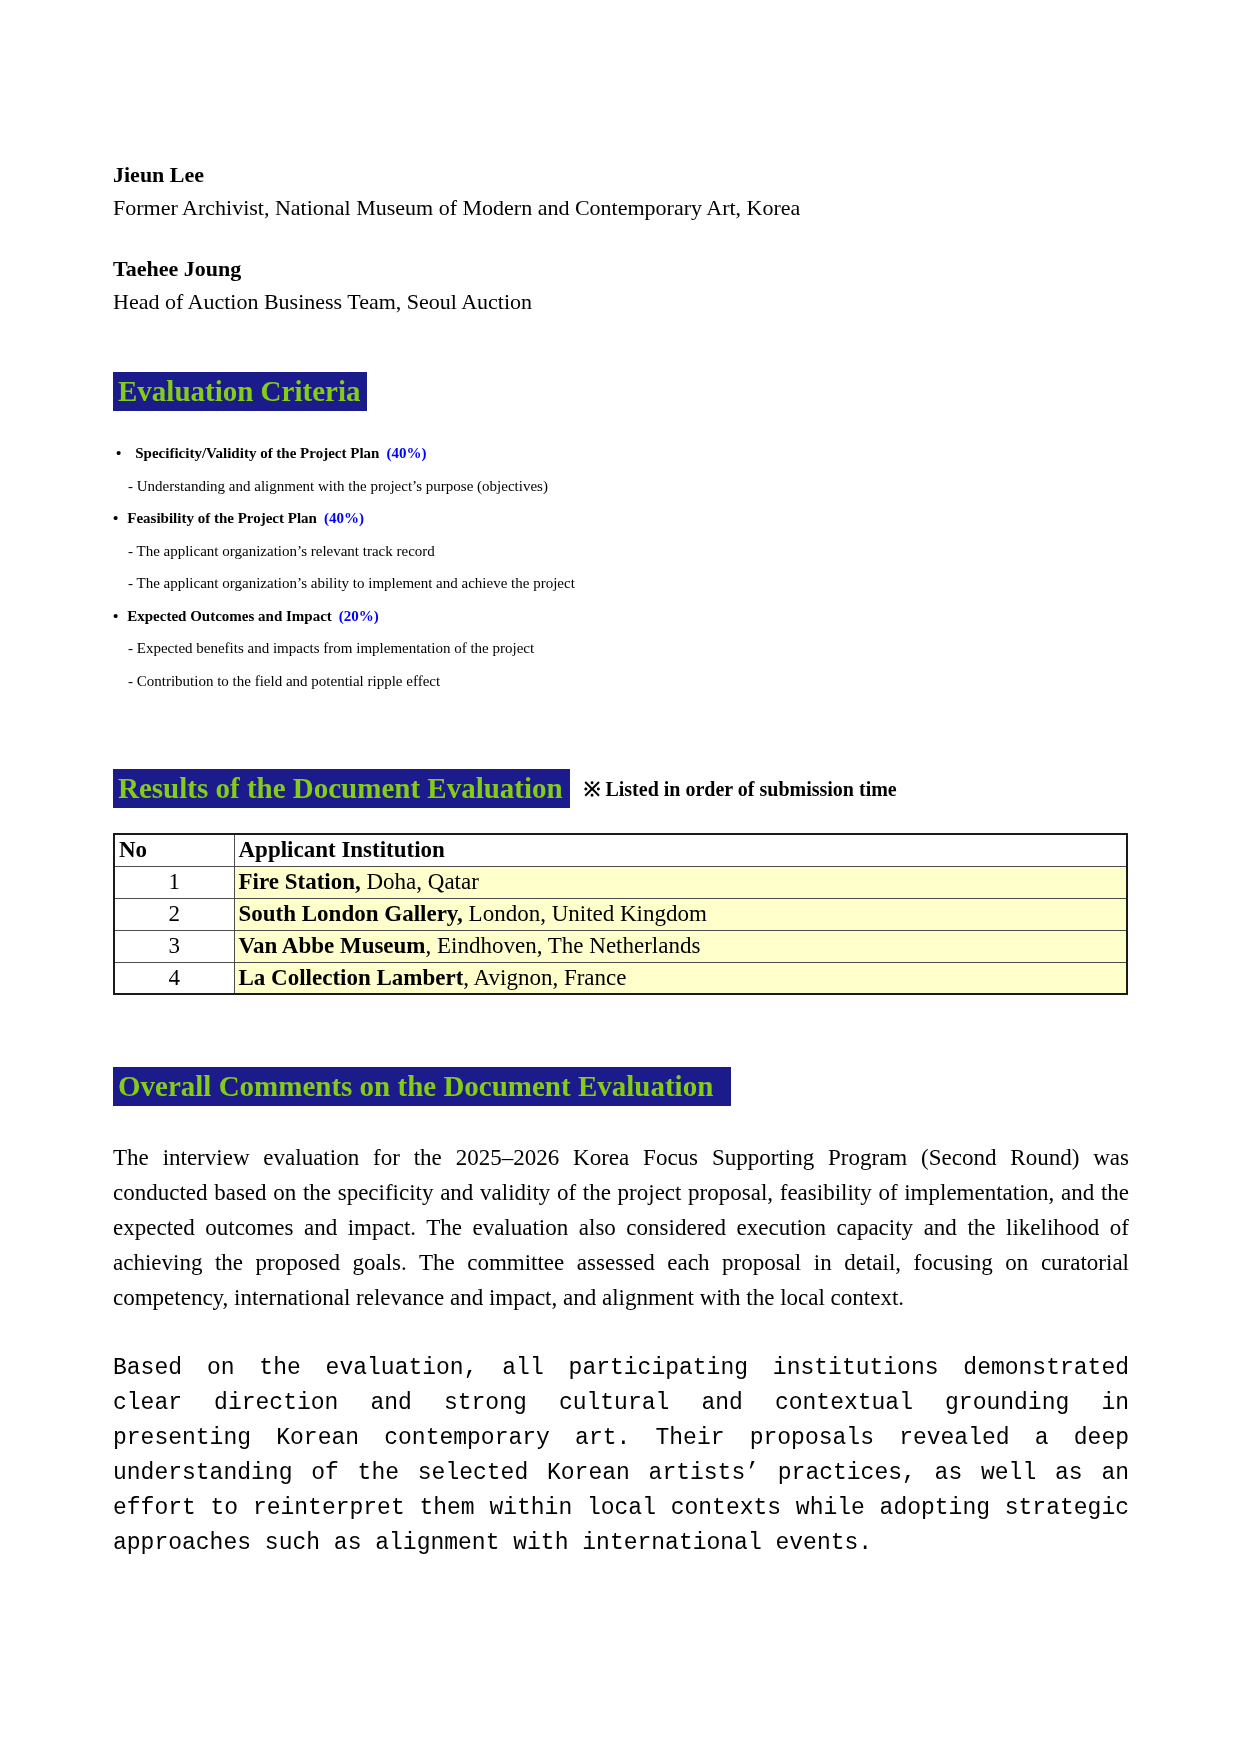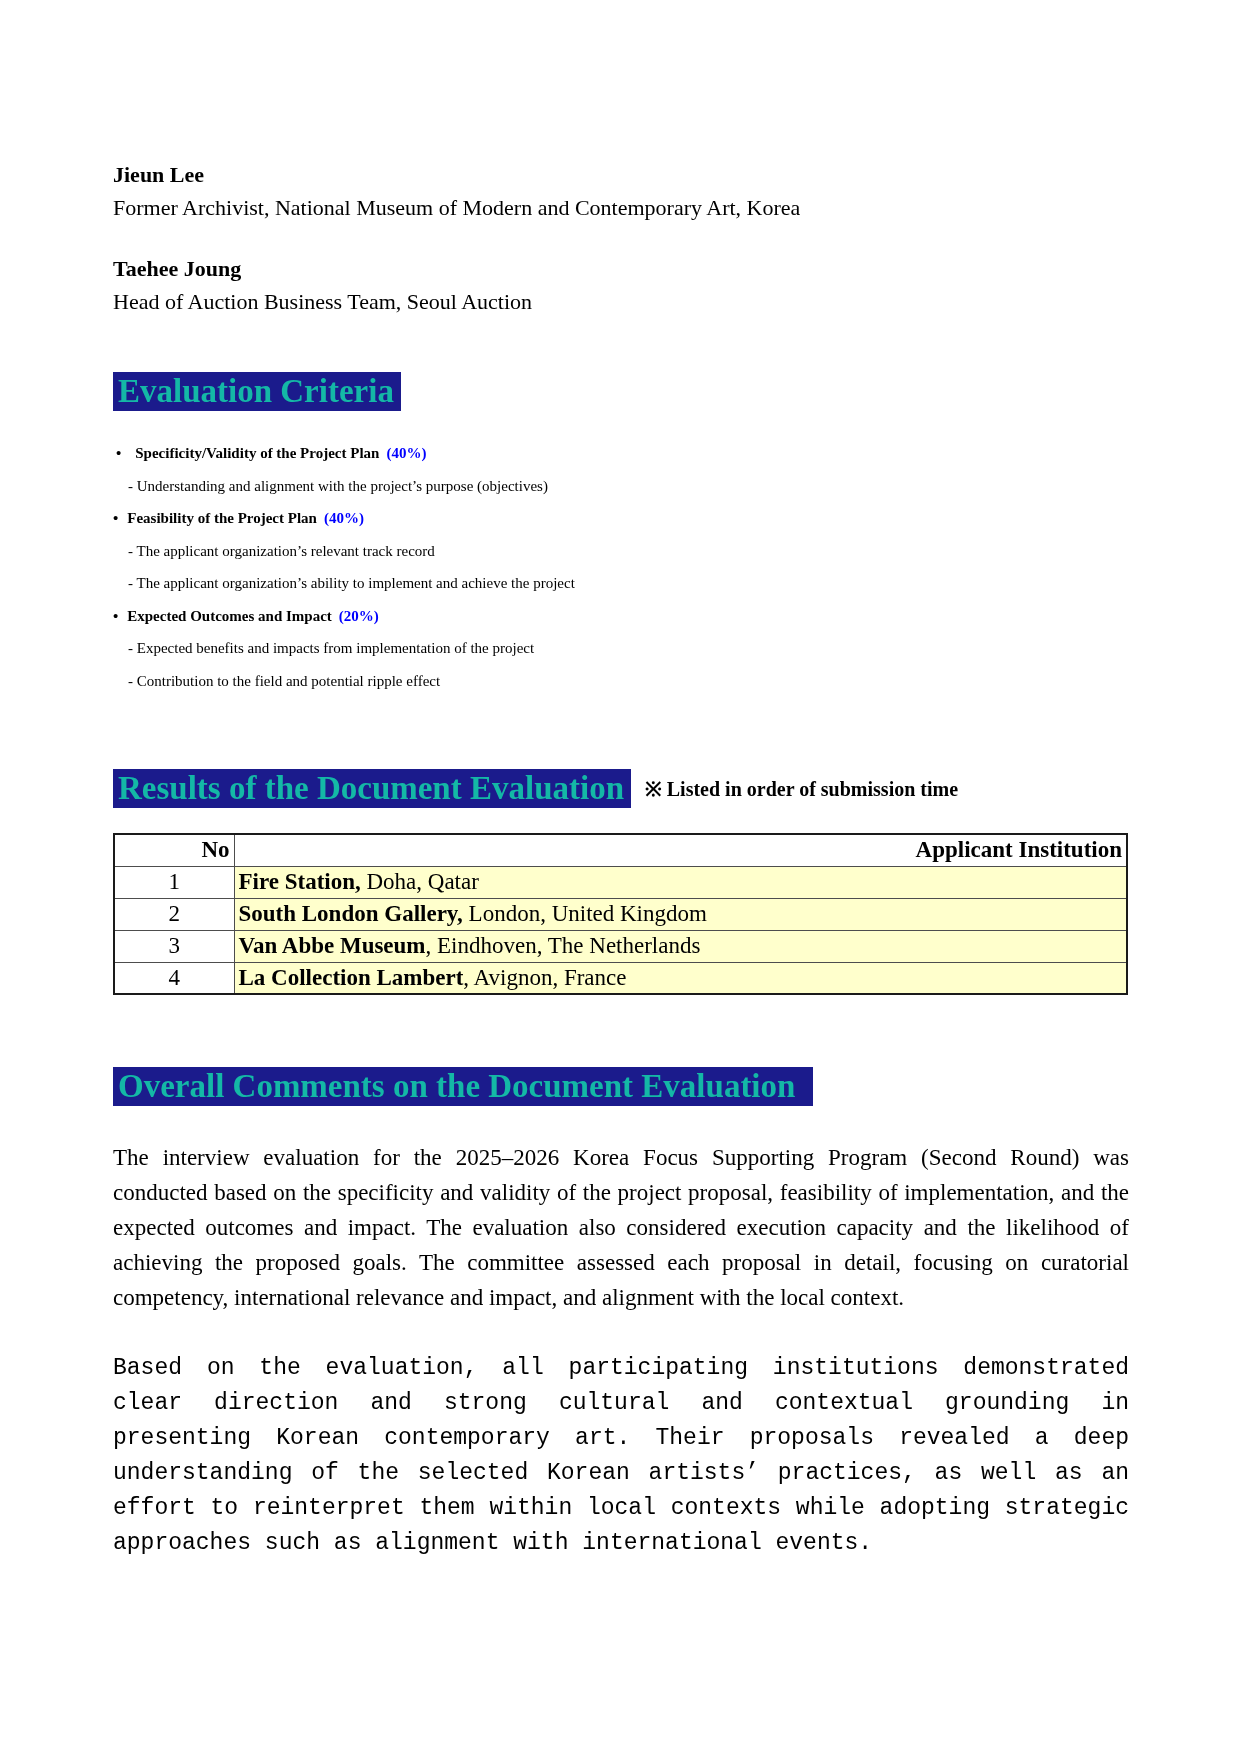--- a/index.html
+++ b/index.html
@@ -22,22 +22,22 @@
   }
   .evaluator{font-size:22px;line-height:33px;margin:0 0 28px 0;}
   .evaluator .name{font-weight:bold;}
   .bold{font-weight:bold;}
 
   .heading-wrap{margin-top:54px;}
   .block-heading{
     display:inline-block;
     margin:0;
     background:var(--heading-bg);
-    color:#14b8a6;
-    font-size:33px;
+    color:#84cc16;
+    font-size:29px;
     line-height:33px;
     font-weight:bold;
     padding:3px 7px 3px 5px;
     vertical-align:middle;
   }
   .criteria{
     list-style:none;
     margin:26px 0 2px 0;
     padding:0;
     font-size:15px;
@@ -60,21 +60,21 @@
     width:1015px;
     border-collapse:collapse;
     border:2px solid #1a1a1a;
     font-size:23px;
   }
   table.results th,table.results td{
     border:1px solid #4d4d4d;
     padding:1px 4px;
     height:32px;
   }
-  table.results th{font-weight:bold;text-align:right;background:#ffffff;}
+  table.results th{font-weight:bold;text-align:left;background:#ffffff;}
   td.no-cell{width:120px;text-align:center;background:#ffffff;}
   td.inst-cell{background:var(--highlight-yellow);text-align:left;padding-left:11px;}
 
   .comments-heading-wrap{margin-top:72px;}
   .comments-heading{padding-right:18px;}
 
   .para{
     font-size:23px;
     line-height:35px;
     text-align:justify;

